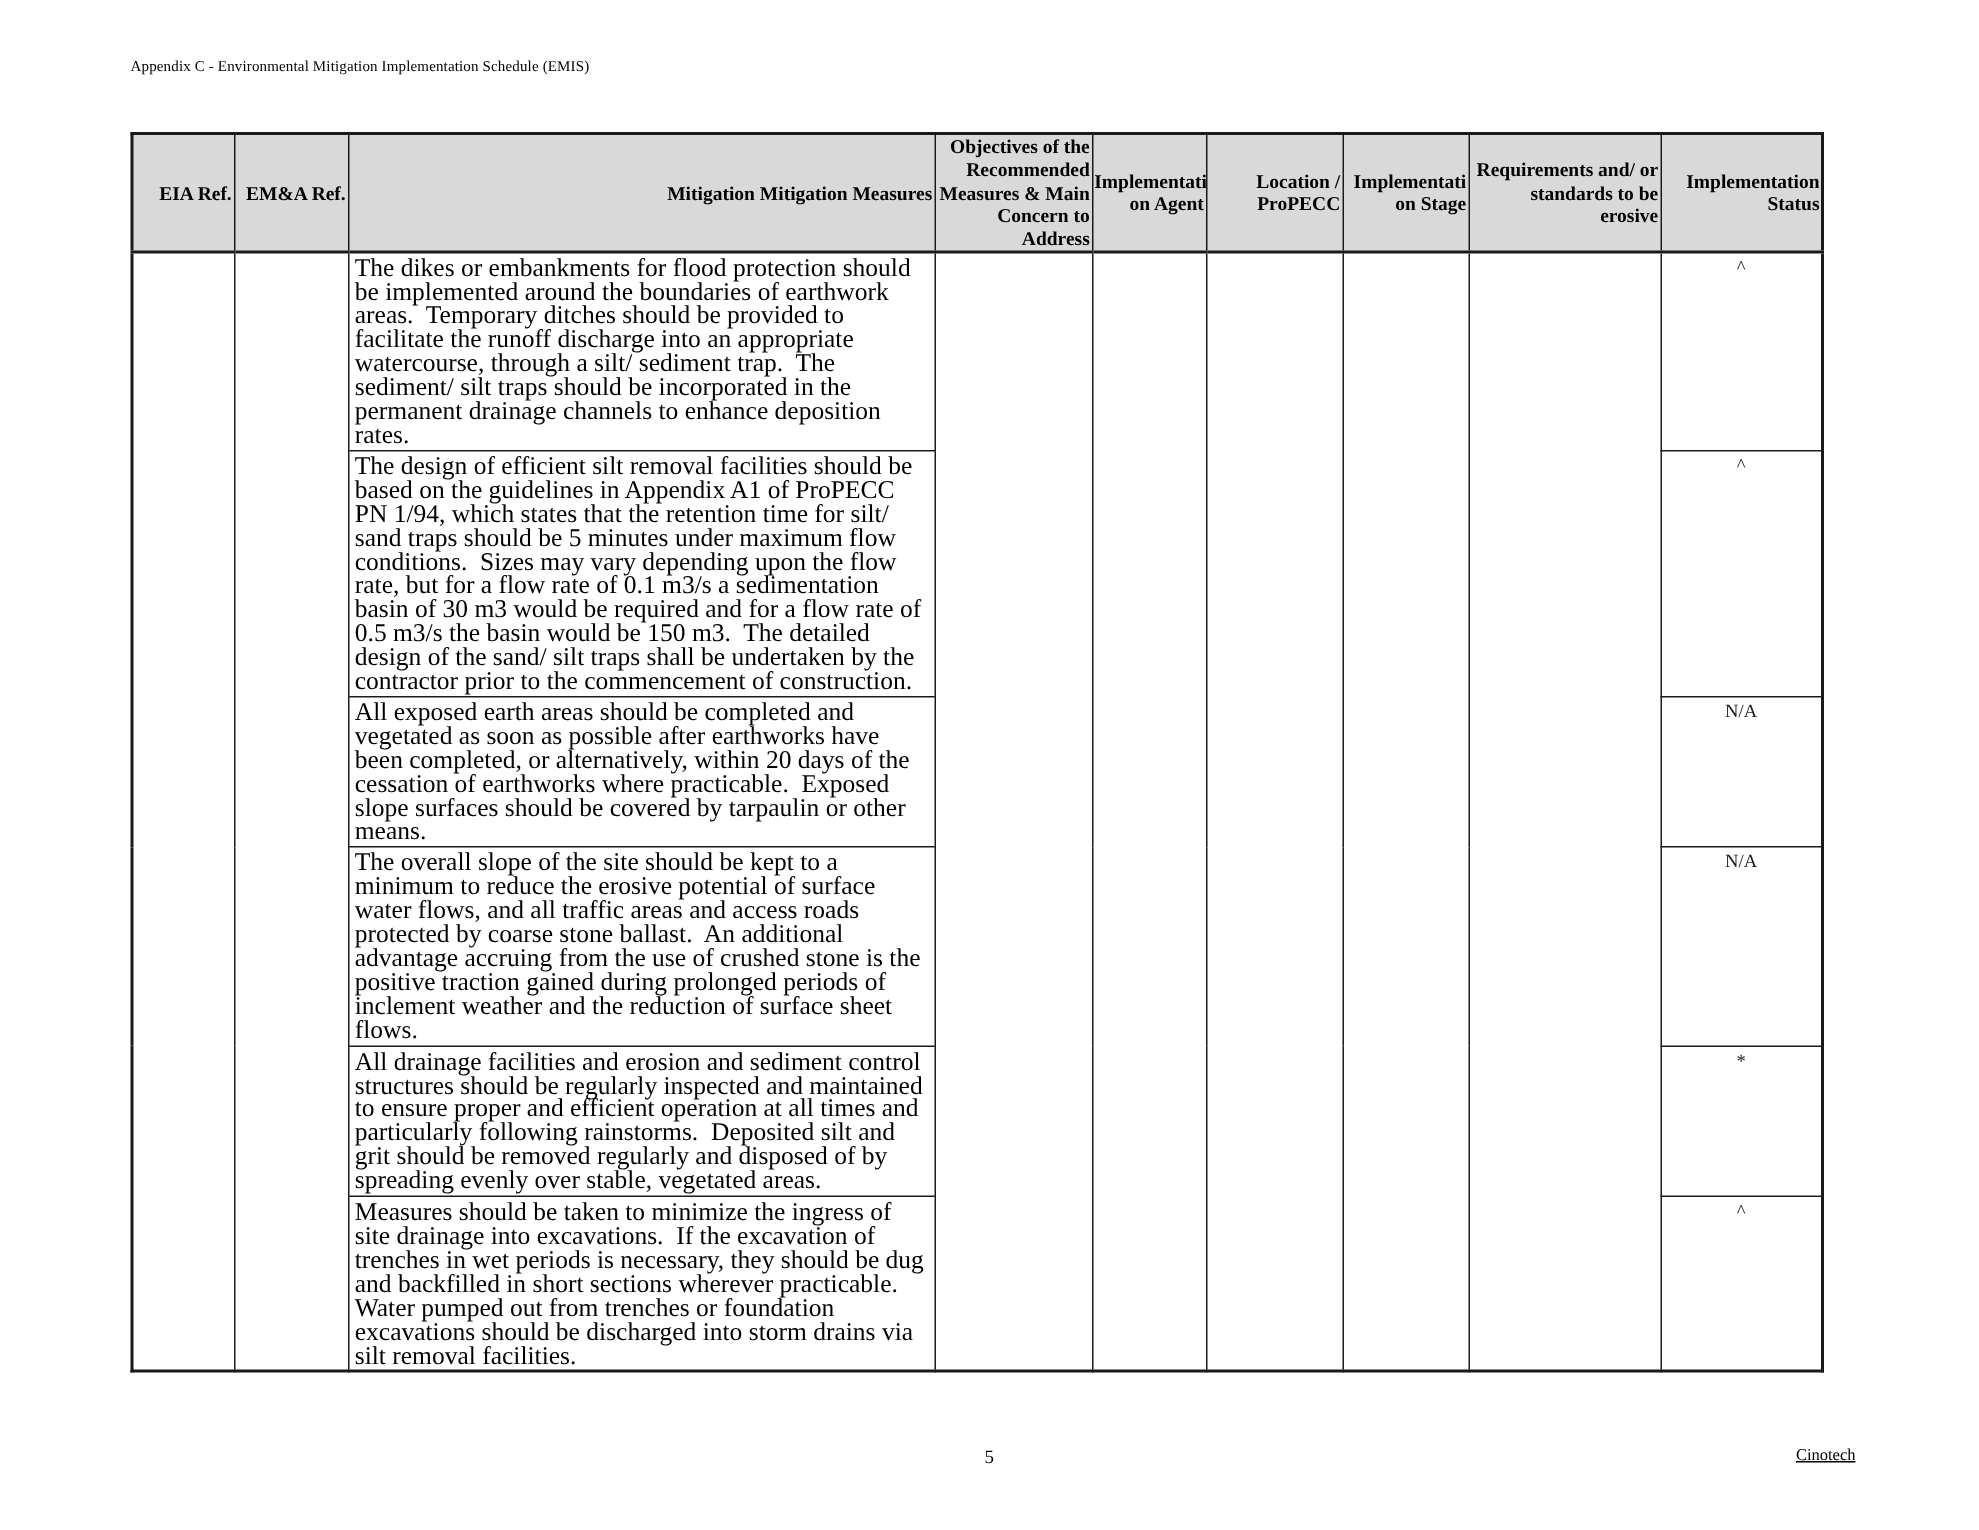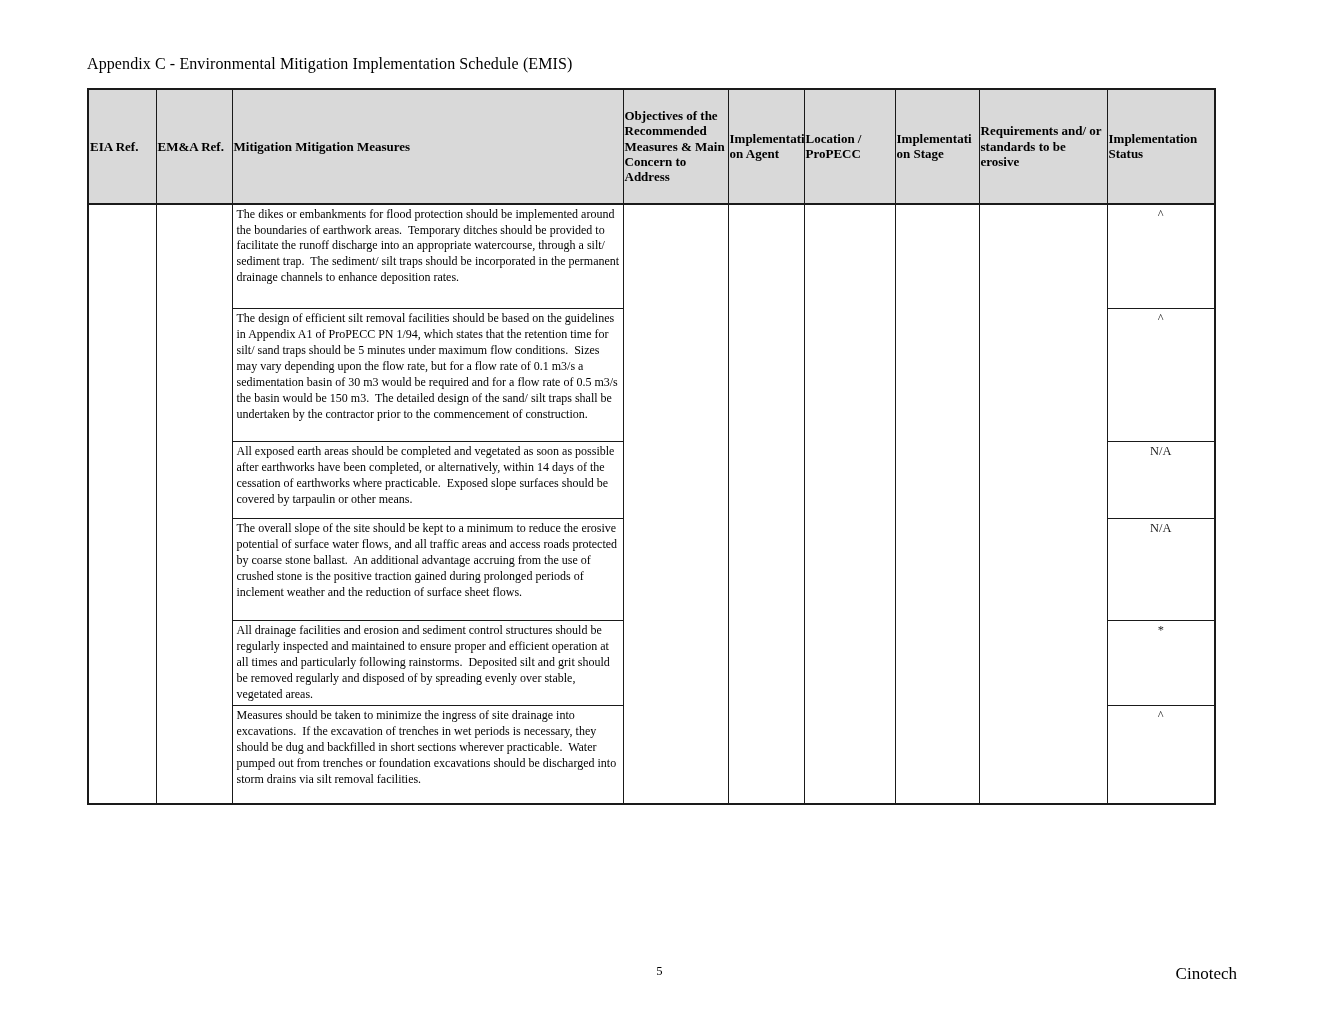--- a/index.html
+++ b/index.html
@@ -5,50 +5,50 @@
   * { margin: 0; padding: 0; box-sizing: border-box; }
   html, body { background: #ffffff; }
   body {
     width: 1319px; height: 1020px;
     position: relative;
     font-family: "Liberation Serif", "DejaVu Serif", serif;
     color: #000;
   }
   .doc-title {
     position: absolute;
-    left: 87px; top: 55px;
-    font-size: 16px;
+    left: 87px; top: 39px;
+    font-size: 10px;
     letter-spacing: 0.1px;
   }
   table.emis {
     position: absolute;
     left: 87px; top: 88px;
     width: 1127px;
     border-collapse: collapse;
     table-layout: fixed;
     border: 2px solid #1a1a1a;
   }
   table.emis th, table.emis td {
     border: 1px solid #1a1a1a;
     vertical-align: top;
   }
   table.emis th {
     height: 75px;
     vertical-align: middle;
-    text-align: left;
+    text-align: right;
     font-weight: bold;
     font-size: 13px;
     line-height: 1.18;
     white-space: pre-line;
     background: #d9d9d9;
     border-bottom: 2px solid #1a1a1a;
-    padding: 18px 1px;
+    padding: 0 1px;
   }
   td.cell-measure {
-    font-size: 12px;
+    font-size: 17px;
     line-height: 15.9px;
     padding: 2px 3px 2px 4px;
     text-align: left;
     white-space: pre-wrap;
   }
   td.cell-status {
     text-align: center;
     font-size: 12.4px;
     line-height: 13px;
     padding-top: 3px;
@@ -57,21 +57,22 @@
   td.cell-empty { background: #ffffff; }
   .footer-page-number {
     position: absolute;
     left: 0; right: 0; top: 964px;
     text-align: center;
     font-size: 12.6px;
   }
   .footer-company {
     position: absolute;
     right: 82px; top: 964px;
-    font-size: 17px;
+    font-size: 11px;
+    text-decoration: underline;
   }
 </style>
 </head>
 <body>
 
 <div class="doc-title">Appendix C - Environmental Mitigation Implementation Schedule (EMIS)</div>
 
 <table class="emis">
   <colgroup>
     <col style="width:68px">
@@ -117,21 +118,21 @@
       <td class="cell-empty" rowspan="6"></td>
       <td class="cell-empty" rowspan="6"></td>
       <td class="cell-empty" rowspan="6"></td>
       <td class="cell-status">^</td>
     </tr>
     <tr>
       <td class="cell-measure" style="height:133px">The design of efficient silt removal facilities should be based on the guidelines in Appendix A1 of ProPECC PN 1/94, which states that the retention time for silt/ sand traps should be 5 minutes under maximum flow conditions.  Sizes may vary depending upon the flow rate, but for a flow rate of 0.1 m3/s a sedimentation basin of 30 m3 would be required and for a flow rate of 0.5 m3/s the basin would be 150 m3.  The detailed design of the sand/ silt traps shall be undertaken by the contractor prior to the commencement of construction.</td>
       <td class="cell-status">^</td>
     </tr>
     <tr>
-      <td class="cell-measure" style="height:77px">All exposed earth areas should be completed and vegetated as soon as possible after earthworks have been completed, or alternatively, within 14 days of the cessation of earthworks where practicable.  Exposed slope surfaces should be covered by tarpaulin or other means.</td>
+      <td class="cell-measure" style="height:77px">All exposed earth areas should be completed and vegetated as soon as possible after earthworks have been completed, or alternatively, within 20 days of the cessation of earthworks where practicable.  Exposed slope surfaces should be covered by tarpaulin or other means.</td>
       <td class="cell-status">N/A</td>
     </tr>
     <tr>
       <td class="cell-measure" style="height:102px">The overall slope of the site should be kept to a minimum to reduce the erosive potential of surface water flows, and all traffic areas and access roads protected by coarse stone ballast.  An additional advantage accruing from the use of crushed stone is the positive traction gained during prolonged periods of inclement weather and the reduction of surface sheet flows.</td>
       <td class="cell-status">N/A</td>
     </tr>
     <tr>
       <td class="cell-measure" style="height:85px">All drainage facilities and erosion and sediment control structures should be regularly inspected and maintained to ensure proper and efficient operation at all times and particularly following rainstorms.  Deposited silt and grit should be removed regularly and disposed of by spreading evenly over stable, vegetated areas.</td>
       <td class="cell-status">*</td>
     </tr>

